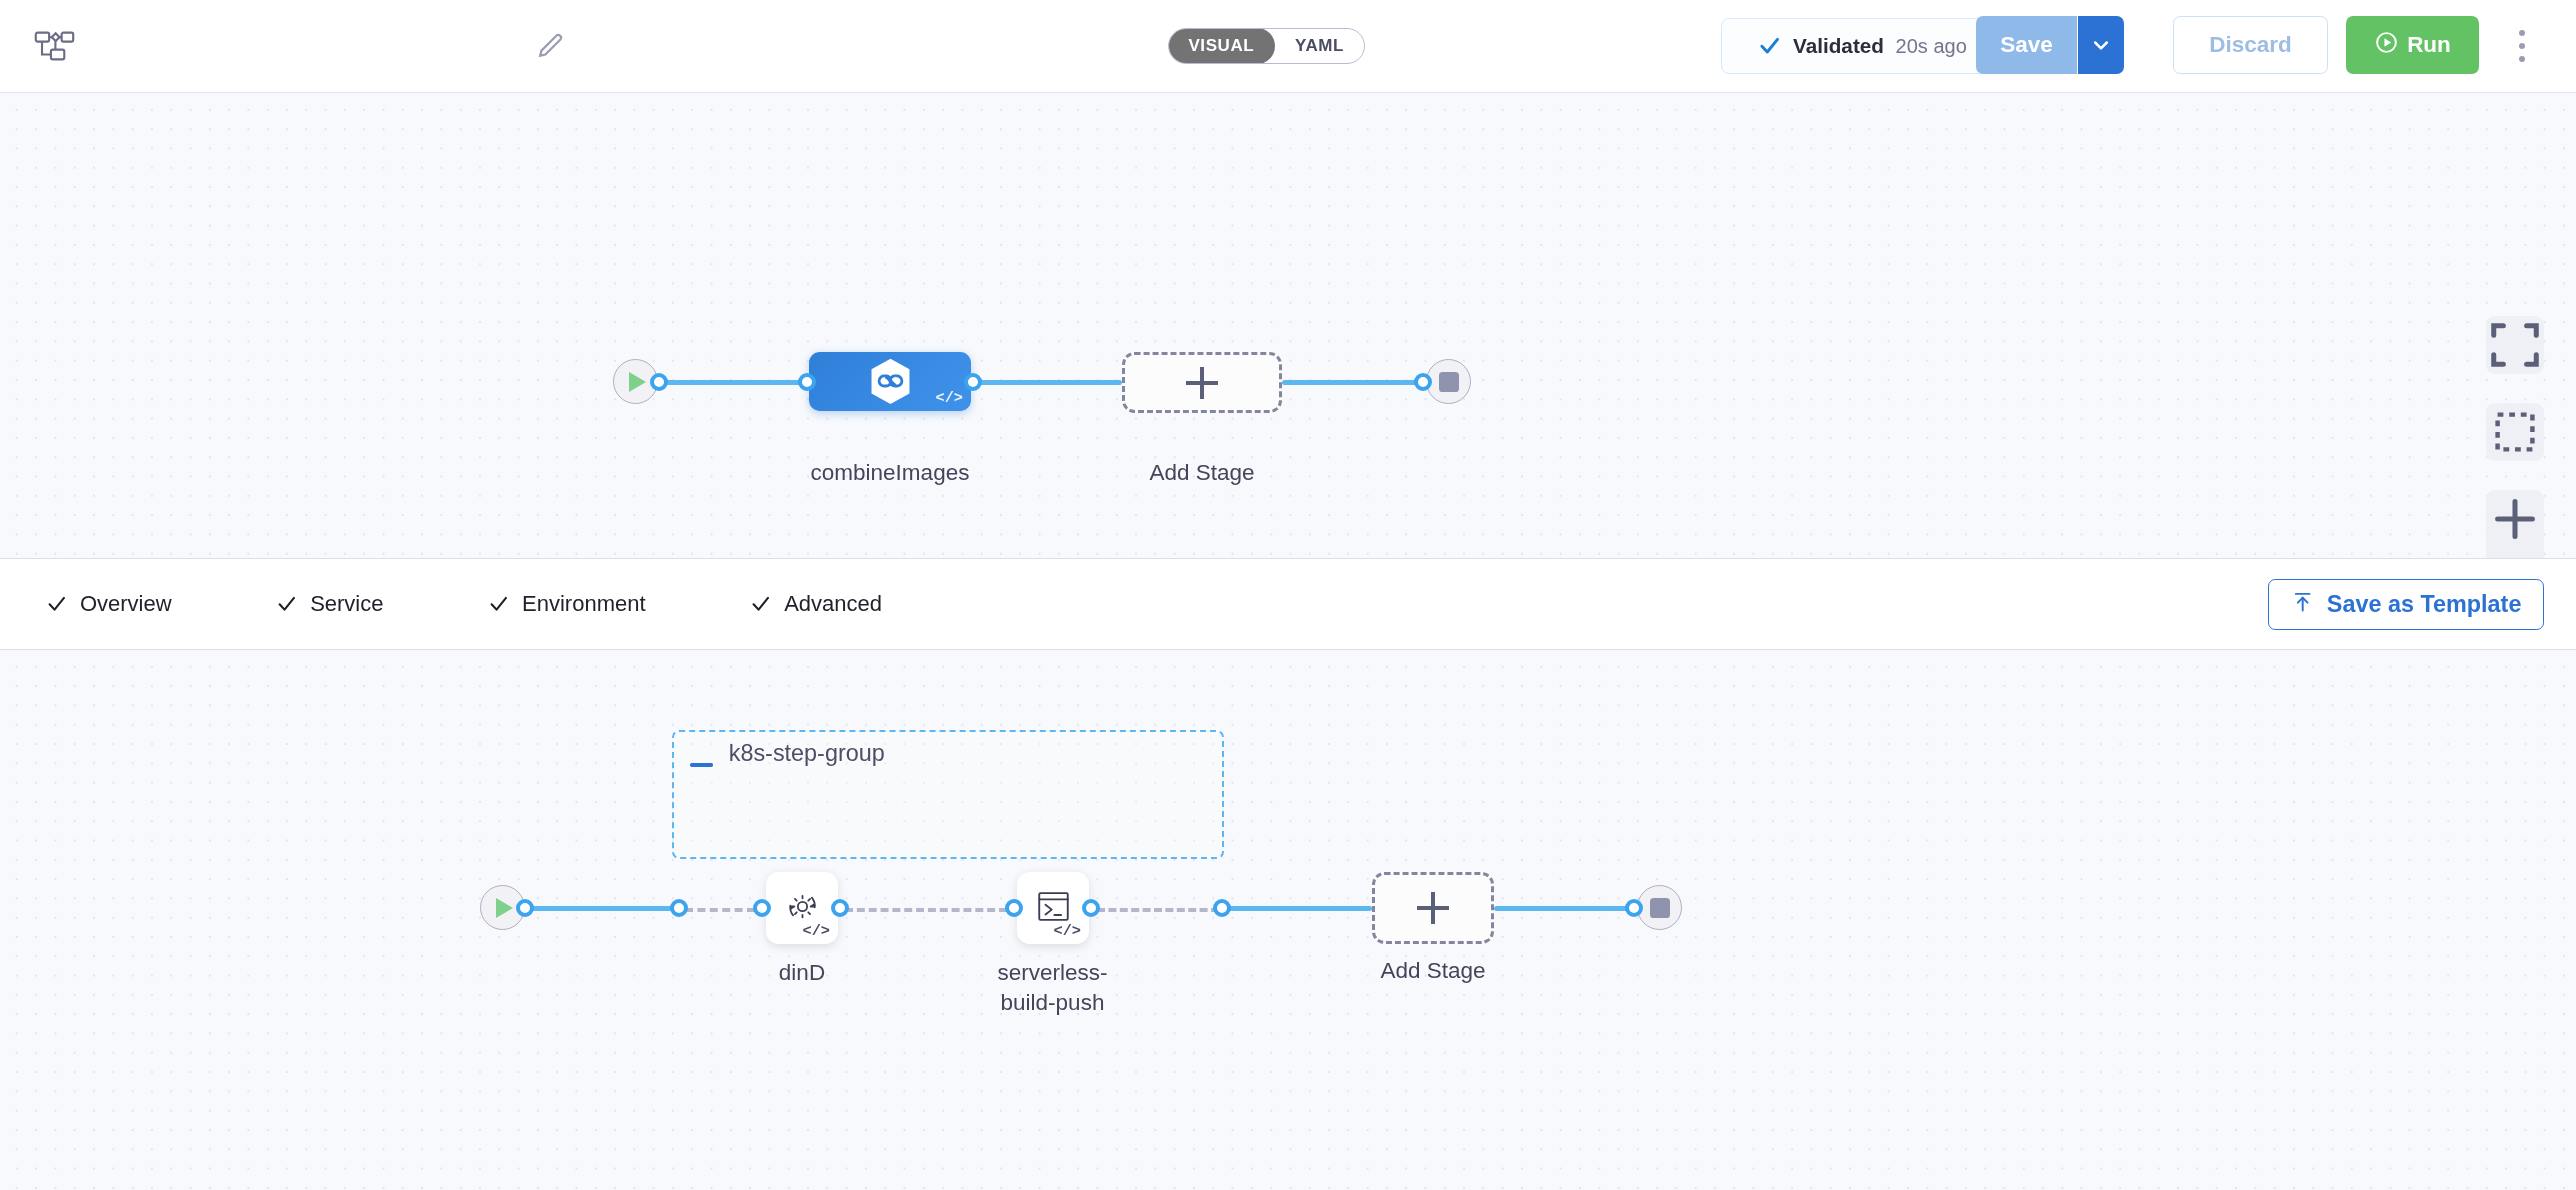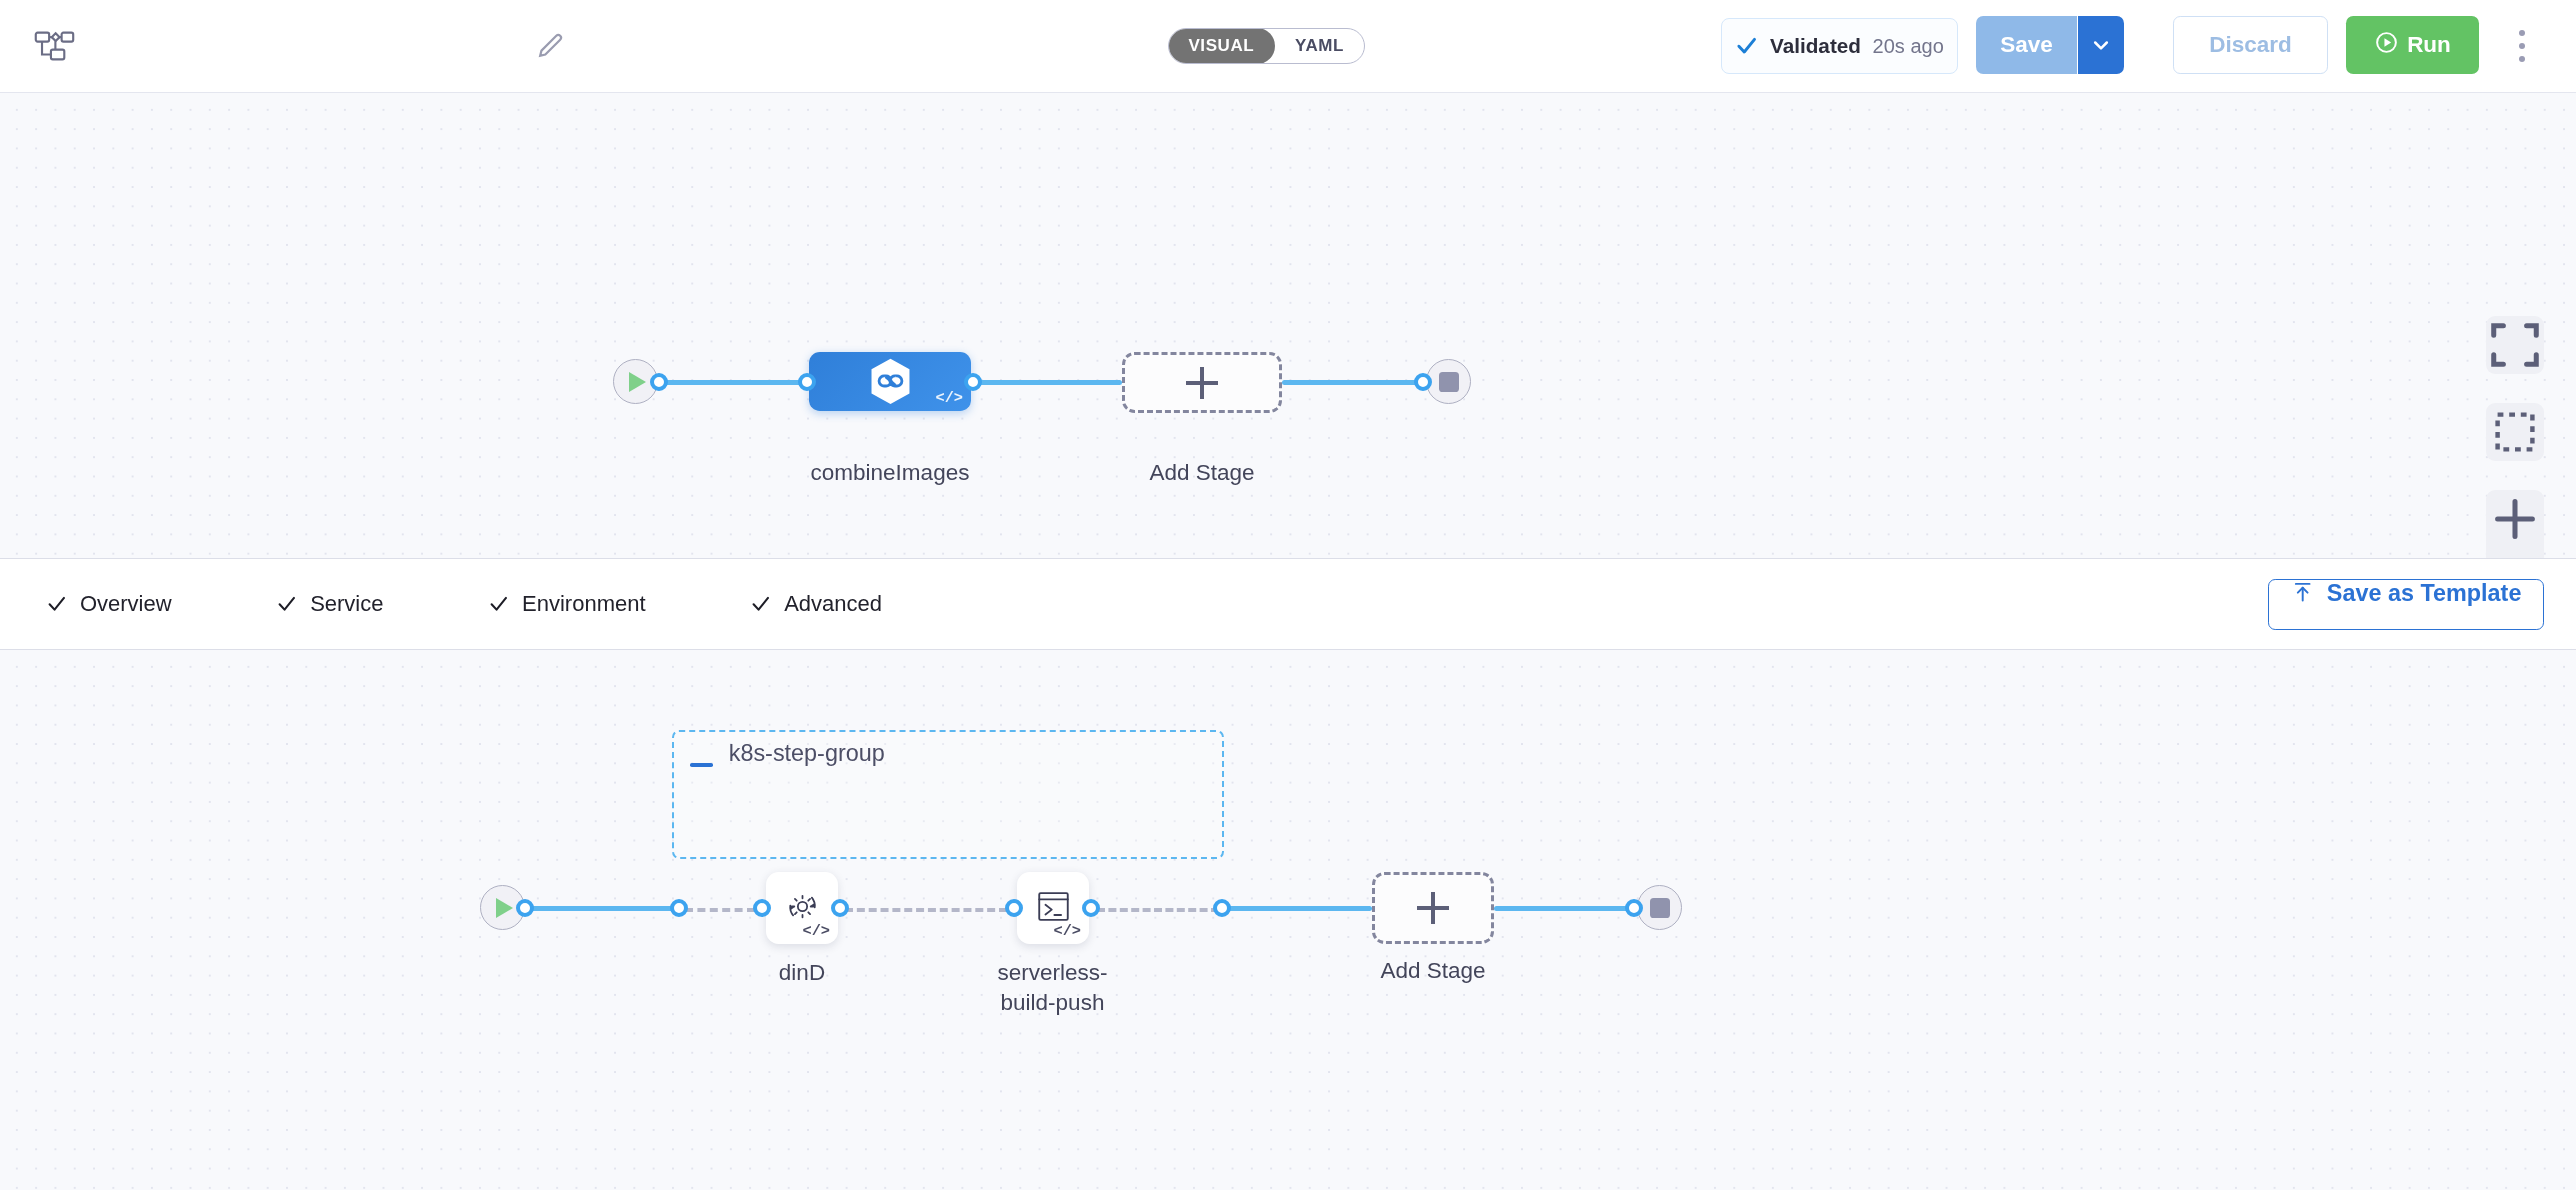--- a/index.html
+++ b/index.html
@@ -46,21 +46,21 @@
   }
   .view-toggle .seg.active {
     background: #737373; color: #ffffff; border-radius: 18px;
     margin: -1.3px 0 -1.3px -1.3px; padding: 0 20.7px;
   }
 
   
   .validated-badge {
     position: absolute; left: 1721px; top: 18px;
     height: 56px; display: flex; align-items: center; gap: 11.7px;
-    padding: 0 13px;
+    padding: 0 36px;
     border: 1.3px solid #d6e8fb; border-radius: 8px; background: #fbfdff;
   }
   .validated-check { width: 23.4px; height: 23.4px; color: #1c7fd6; }
   .validated-label { font-size: 20.7px; font-weight: 700; color: #2d2e3c; }
   .validated-time { font-size: 20px; color: #73758c; text-align: center; }
 
   
   .save-split {
     position: absolute; left: 1976px; top: 16px;
     height: 58px; display: flex; border-radius: 7.2px; overflow: hidden;
@@ -218,21 +218,21 @@
   .tab.active .tlabel { font-weight: 700; }
   .tab.active::after {
     content: ""; position: absolute; left: -21.6px; right: -21.6px; bottom: 0;
     height: 5.4px; background: #2b72d4; border-radius: 2.7px 2.7px 0 0;
   }
   .save-template-btn {
     position: absolute; right: 32px; top: 20px;
     height: 51px; padding: 0 21.6px;
     border: 1.3px solid #2b72d4; border-radius: 7.2px; background: #ffffff;
     color: #2b72d4; font-size: 23.4px; font-weight: 700;
-    display: flex; gap: 12.6px; cursor: pointer;
+    display: flex; align-items: center; gap: 12.6px; cursor: pointer;
   }
   .save-template-btn svg { width: 23.4px; height: 23.4px; }
 </style>
 </head>
 <body>
 
 <div class="topbar">
 
   <span class="pipeline-icon">
     <svg viewBox="0 0 46 38" fill="none" stroke="currentColor" stroke-width="2.4">

